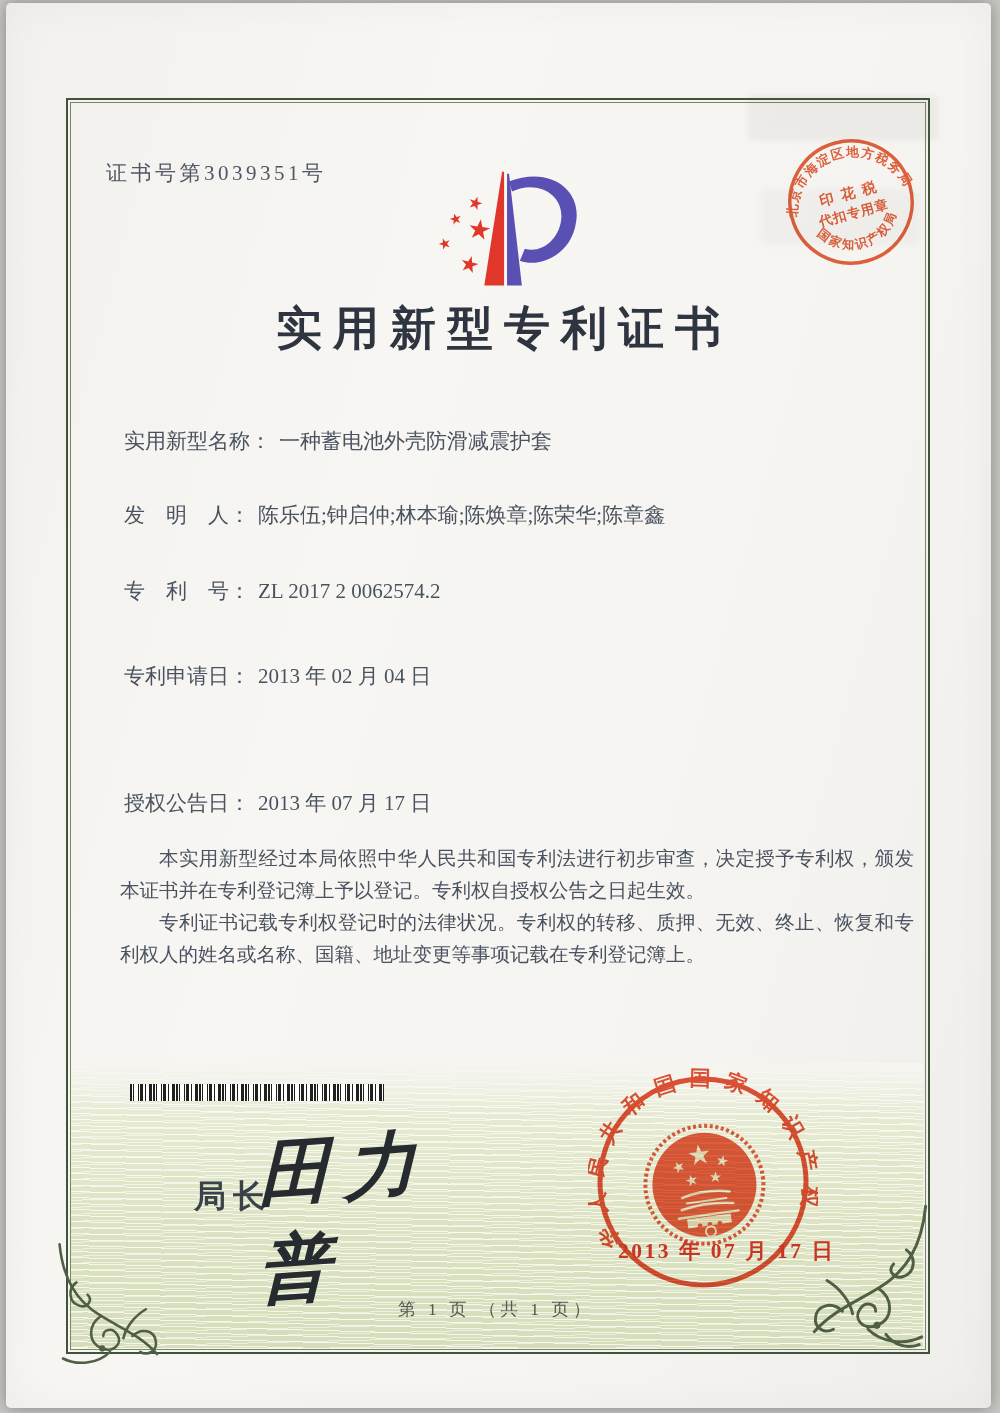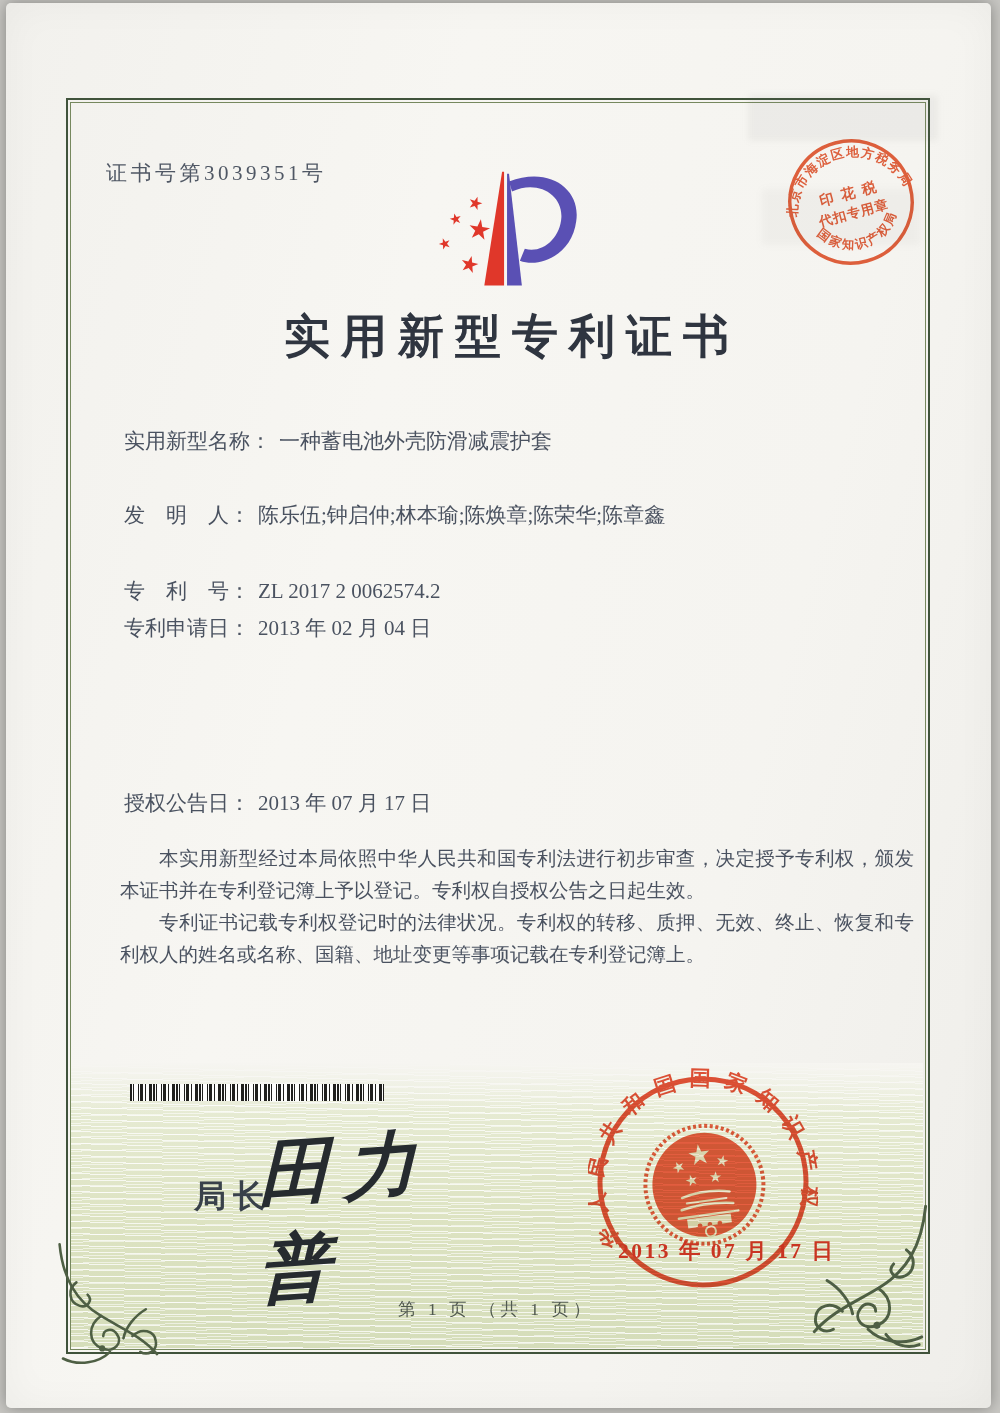--- a/index.html
+++ b/index.html
@@ -31,33 +31,33 @@
       linear-gradient(180deg,#eaeeda 0%,#dde3c2 55%,#d5ddba 100%);
   }
   .ghost{position:absolute;background:rgba(110,115,120,.07);filter:blur(3px);border-radius:3px;}
   .ghost.g1{left:742px;top:92px;width:190px;height:46px;}
   .ghost.g2{left:756px;top:186px;width:158px;height:56px;background:rgba(110,115,120,.05);}
   .cert-number{
     position:absolute;left:100px;top:156px;
     font-size:21px;letter-spacing:3.5px;color:#4f5764;
   }
   .title{
-    position:absolute;left:0;top:295px;width:100%;margin:8px;
+    position:absolute;left:0;top:295px;width:100%;margin:0;
     text-align:center;font-size:46px;font-weight:700;
     letter-spacing:11px;text-indent:11px;color:#2f3540;
   }
   .logo{position:absolute;left:420px;top:156px;width:168px;height:150px;}
   .stamp-tax{position:absolute;left:776px;top:130px;width:138px;height:138px;
     transform:rotate(-15deg);opacity:.92;mix-blend-mode:multiply;}
   .field-row{
     position:absolute;left:118px;font-size:21px;color:#4a5260;white-space:nowrap;
   }
   .field-row .val{margin-left:8px;}
   .row-0{top:424px;} .row-1{top:498px;} .row-2{top:574px;}
-  .row-3{top:611px;} .row-4{top:713px;} .row-5{top:786px;}
+  .row-3{top:659px;} .row-4{top:713px;} .row-5{top:786px;}
   .paragraphs{
     position:absolute;left:114px;top:840px;width:794px;
     font-size:19.5px;line-height:32px;color:#4a5260;text-align:justify;
   }
   .paragraphs p{margin:0;text-indent:2em;}
   .barcode{
     position:absolute;left:124px;top:1081px;width:254px;height:17px;
     background:
       repeating-linear-gradient(90deg,
         #20201e 0 2px, rgba(255,255,255,.92) 2px 3px,

